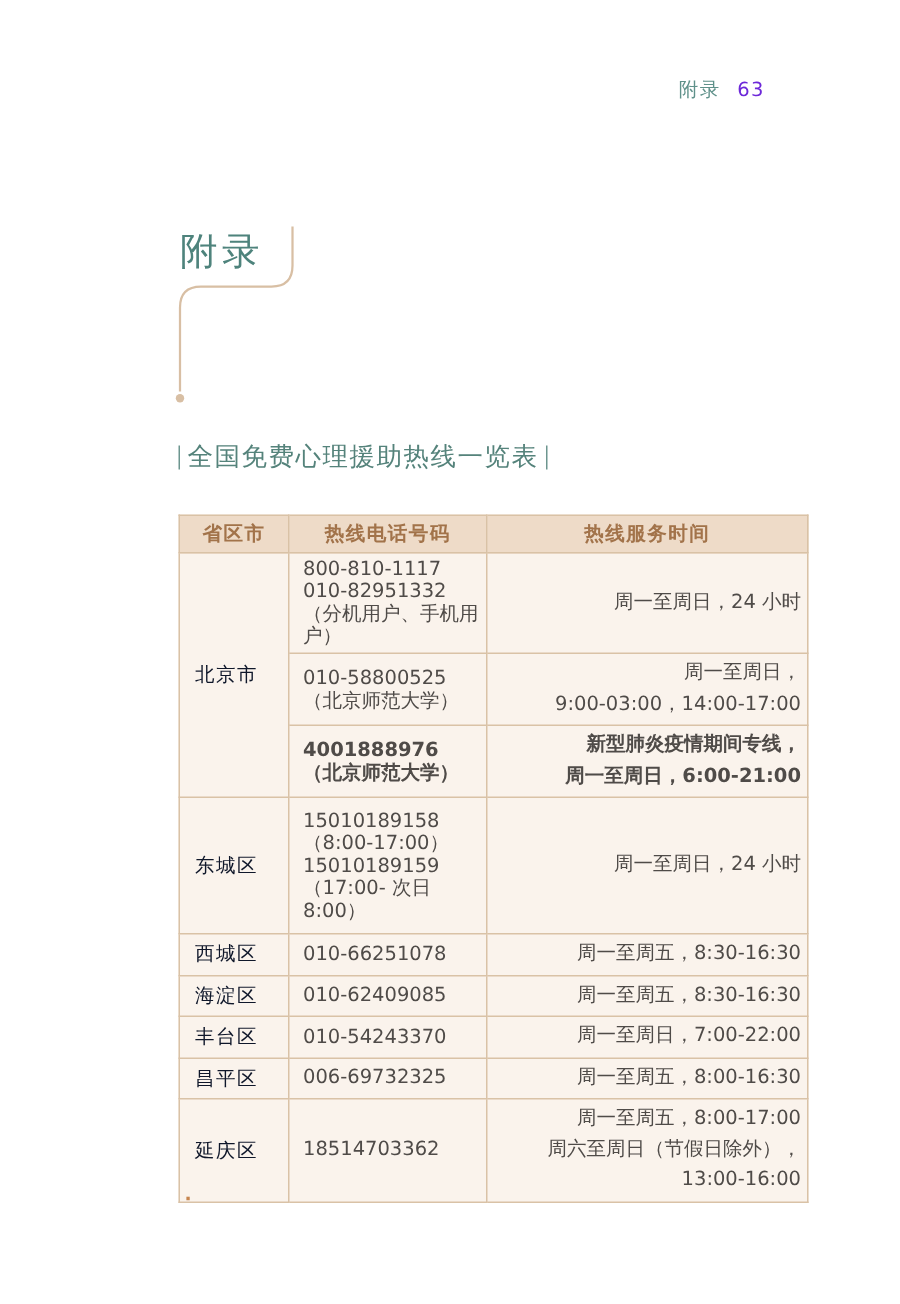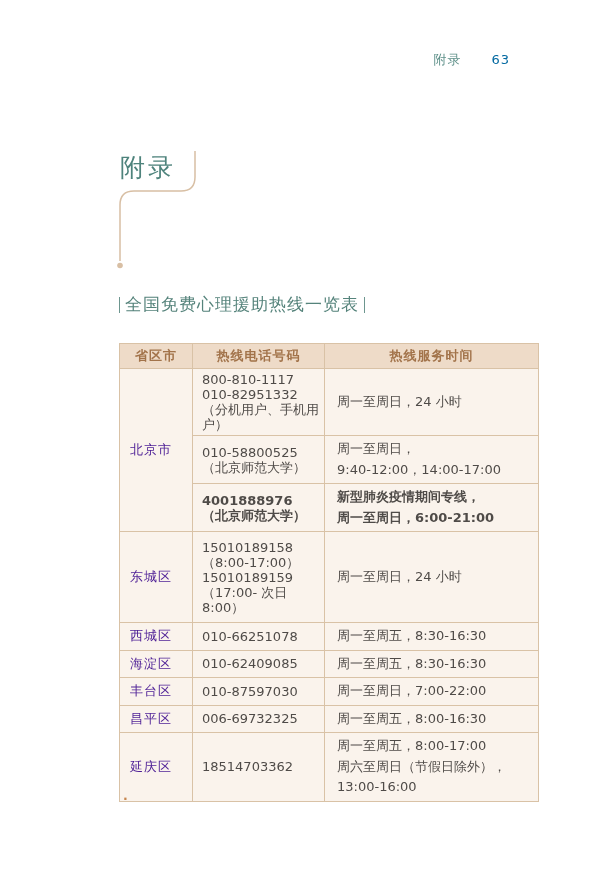--- a/index.html
+++ b/index.html
@@ -13,21 +13,21 @@
     overflow:hidden;
   }
 
   
   .page-header {
     position:absolute; top:51px; right:62px;
     display:flex; align-items:baseline; gap:11px;
     font-size:13px; letter-spacing:1px;
   }
   .ph-section { color:#5f918a; }
-  .ph-number  { color:#0369a1;margin-left:19px; }
+  .ph-number  { color:#6d28d9; }
 
   
   .section-title {
     position:absolute; left:92px; top:151px;
     font-size:25px; color:#4e837c;
     font-family:"DejaVu Serif","Liberation Serif",serif;
     letter-spacing:3px;
   }
   .deco { position:absolute; left:80px; top:144px; }
 
@@ -58,33 +58,34 @@
     background:#eedbc8;
     color:#a2734a;
     font-weight:bold;
     height:25px;
     letter-spacing:1px;
   }
   .col-region { width:73px; }
   .col-phone  { width:132px; }
   .col-time   { width:214px; }
   td.region {
-    color:#4c1d95;
+    color:#0f172a;
     padding-left:10px;
     letter-spacing:1px;
   }
   td.phone {
     padding:3px 4px 3px 9px;
     white-space:pre-line;
     line-height:15px;
   }
   td.time {
     padding:3px 4px 3px 12px;
     white-space:pre-line;
     line-height:20.5px;
+    text-align:right;
   }
   tr.h62 { height:62px; }
   tr.h48 { height:48px; }
   tr.h42 { height:42px;font-weight:bold; }
   tr.h91 { height:91px; }
   tr.h22 { height:22px; }
   tr.h23 { height:23px;margin-top:36px; }
   tr.h68 { height:68px; }
 
   
@@ -138,21 +139,21 @@
         <td class="region" rowspan="3">北京市</td>
         <td class="phone">800-810-1117
 010-82951332
 （分机用户、手机用户）</td>
         <td class="time">周一至周日，24 小时</td>
       </tr>
       <tr class="h48">
         <td class="phone">010-58800525
 （北京师范大学）</td>
         <td class="time">周一至周日，
-9:40-12:00，14:00-17:00</td>
+9:00-03:00，14:00-17:00</td>
       </tr>
       <tr class="h42">
         <td class="phone">4001888976
 （北京师范大学）</td>
         <td class="time">新型肺炎疫情期间专线，
 周一至周日，6:00-21:00</td>
       </tr>
       <tr class="h91">
         <td class="region">东城区</td>
         <td class="phone">15010189158
@@ -166,21 +167,21 @@
         <td class="phone">010-66251078</td>
         <td class="time">周一至周五，8:30-16:30</td>
       </tr>
       <tr class="h23">
         <td class="region">海淀区</td>
         <td class="phone">010-62409085</td>
         <td class="time">周一至周五，8:30-16:30</td>
       </tr>
       <tr class="h22">
         <td class="region">丰台区</td>
-        <td class="phone">010-87597030</td>
+        <td class="phone">010-54243370</td>
         <td class="time">周一至周日，7:00-22:00</td>
       </tr>
       <tr class="h22">
         <td class="region">昌平区</td>
         <td class="phone">006-69732325</td>
         <td class="time">周一至周五，8:00-16:30</td>
       </tr>
       <tr class="h68">
         <td class="region">延庆区</td>
         <td class="phone">18514703362</td>

